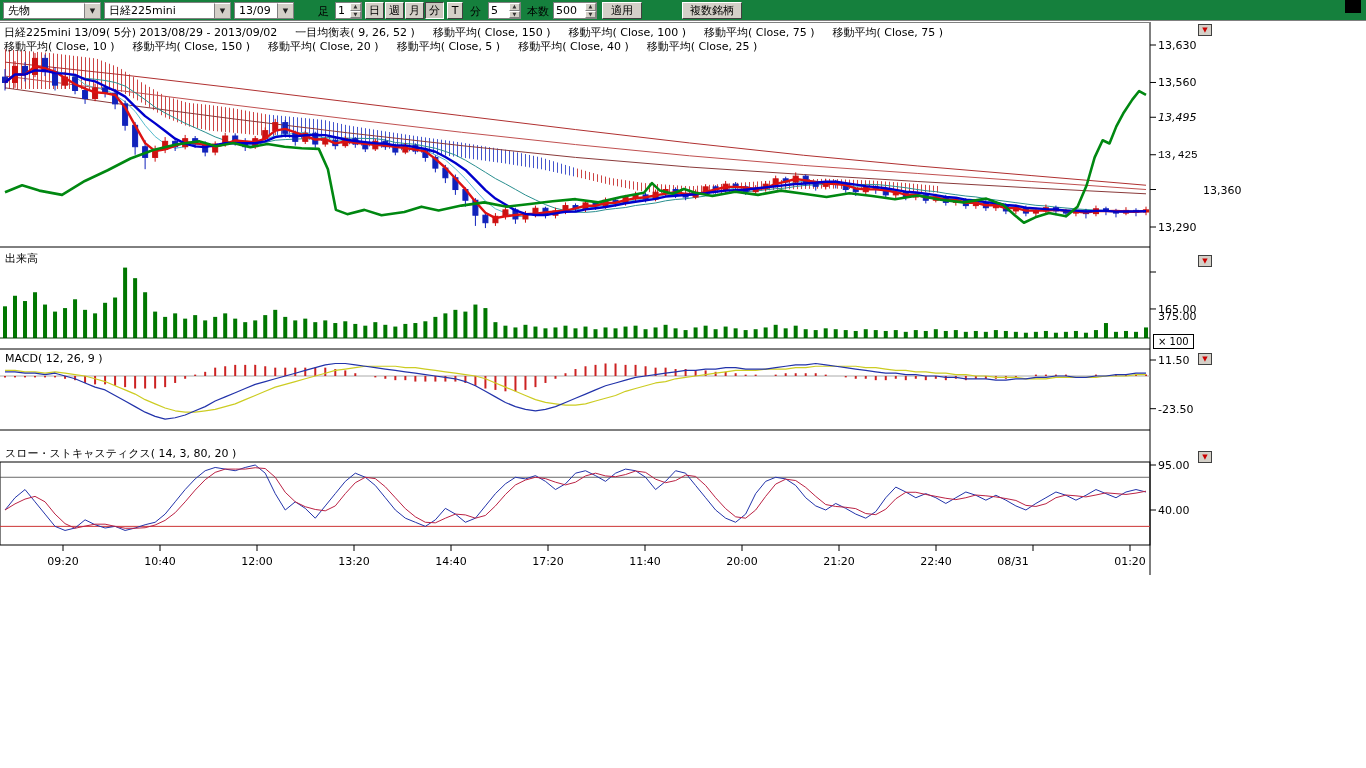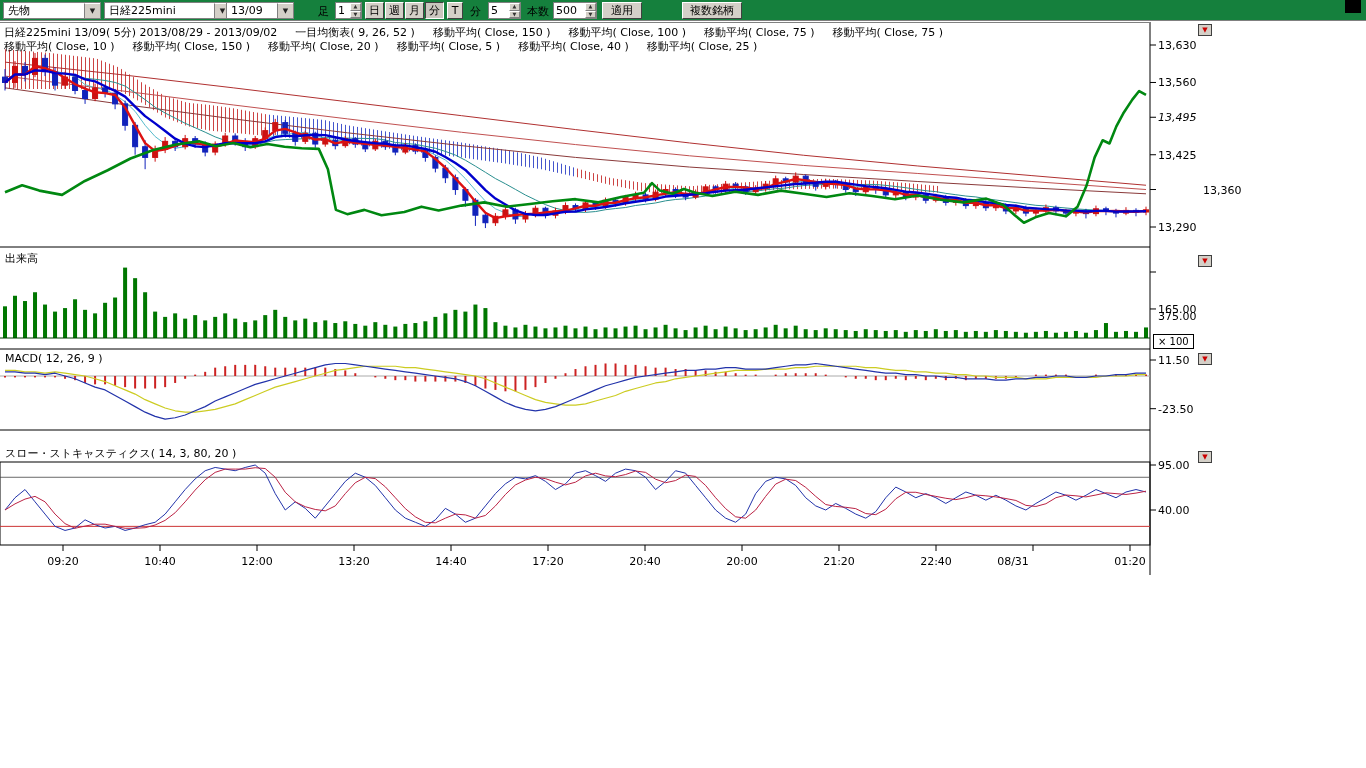--- a/index.html
+++ b/index.html
@@ -546,21 +546,21 @@
 
   <div class="toolbar">
     <div class="combo" style="left:3px;width:98px">
       <span>先物</span>
       <span class="arrow">▼</span>
     </div>
     <div class="combo" style="left:104px;width:127px">
       <span>日経225mini</span>
       <span class="arrow">▼</span>
     </div>
-    <div class="combo" style="left:226px;width:68px">
+    <div class="combo" style="left:234px;width:60px">
       <span>13/09</span>
       <span class="arrow">▼</span>
     </div>
     <span class="tlabel" style="left:318px">足</span>
     <div class="tinput" style="left:335px;width:27px">
       <input value="1" style="">
       <span class="spin">
           <span>▲</span>
           <span>▼</span>
         </span>
@@ -618,36 +618,36 @@
 
     <div class="drop-btn" style="left:1198px;top:24px">▼</div>
     <div class="drop-btn" style="left:1198px;top:255px">▼</div>
     <div class="drop-btn" style="left:1198px;top:353px">▼</div>
     <div class="drop-btn" style="left:1198px;top:451px">▼</div>
 
     <div id="axis-labels">
         <div class="axlab" style="left: 1158px; top: 39px;">13,630</div>
         <div class="axlab" style="left: 1158px; top: 76.4706px;">13,560</div>
         <div class="axlab" style="left: 1158px; top: 111.265px; font-style: italic;">13,495</div>
-        <div class="axlab" style="left: 1158px; top: 148.735px;">13,425</div>
+        <div class="axlab" style="left: 1158px; top: 148.735px; font-family: Liberation Mono, monospace;">13,425</div>
         <div class="axlab" style="left: 1158px; top: 183.529px; margin-left: 45px;">13,360</div>
         <div class="axlab" style="left: 1158px; top: 221px;">13,290</div>
         <div class="axlab" style="left: 1158px; top: 266px; margin-top: 44px;">375.00</div>
         <div class="axlab" style="left: 1158px; top: 302.96px;">165.00</div>
         <div class="axlab" style="left: 1158px; top: 354px;">11.50</div>
         <div class="axlab" style="left: 1158px; top: 402.696px;">-23.50</div>
         <div class="axlab" style="left: 1158px; top: 459px;">95.00</div>
         <div class="axlab" style="left: 1158px; top: 504px;">40.00</div>
         <div class="tick-label" style="left: 63px; top: 555px;">09:20</div>
         <div class="tick-label" style="left: 160px; top: 555px;">10:40</div>
         <div class="tick-label" style="left: 257px; top: 555px;">12:00</div>
         <div class="tick-label" style="left: 354px; top: 555px;">13:20</div>
         <div class="tick-label" style="left: 451px; top: 555px;">14:40</div>
         <div class="tick-label" style="left: 548px; top: 555px;">17:20</div>
-        <div class="tick-label" style="left: 645px; top: 555px;">20:40</div>
+        <div class="tick-label" style="left: 645px; top: 555px;">11:40</div>
         <div class="tick-label" style="left: 742px; top: 555px;">20:00</div>
         <div class="tick-label" style="left: 839px; top: 555px;">21:20</div>
         <div class="tick-label" style="left: 936px; top: 555px;">22:40</div>
         <div class="tick-label" style="left: 1013px; top: 555px;">08/31</div>
         <div class="tick-label" style="left: 1130px; top: 555px;">01:20</div>
       </div>
   </div>
 
 </div>
 

